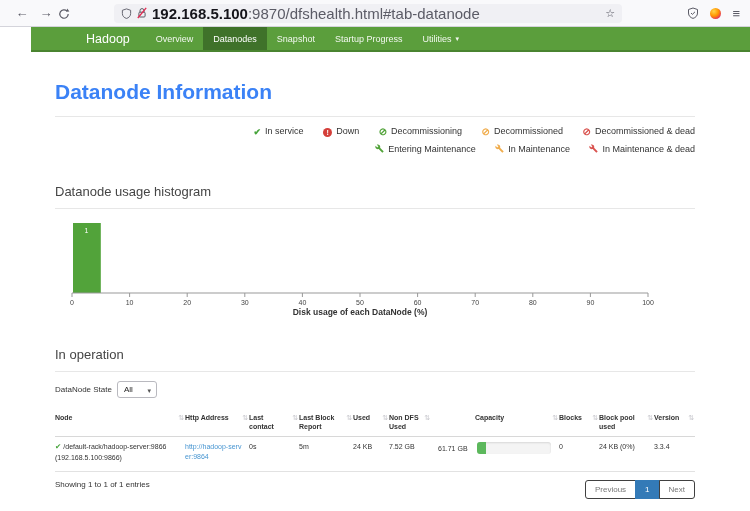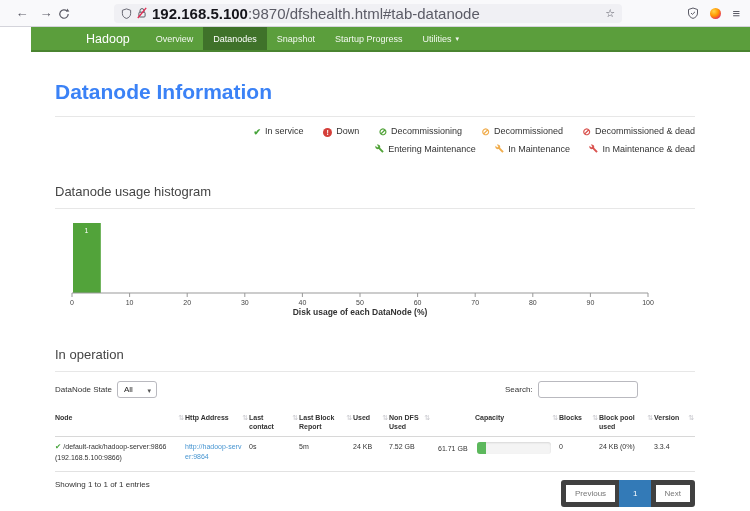--- a/index.html
+++ b/index.html
@@ -74,21 +74,21 @@
   a.http-link { color:#4795d1; text-decoration:none; word-break:break-all; display:inline-block; width:58px; }
   .cap-text { display:inline-block; width:39px; margin-left:7px; }
   .cap-bar { display:inline-block; width:74px; height:12px; background:#f4f4f4; border-radius:3px;
     box-shadow: inset 0 1px 2px rgba(0,0,0,.12); overflow:hidden; vertical-align:-3px; }
   .cap-fill { display:block; height:100%; background:#5cb85c; width:0; }
 
   
   .table-footer { display:flex; justify-content:space-between; align-items:flex-start;
     margin-top:8px; font-size:8px; }
   .pagination { display:flex; }
-  .page-btn { border:5px solid #404040; background:#fff; color:#777; padding:4px 9px;
+  .page-btn { border:1px solid #404040; background:#fff; color:#777; padding:4px 9px;
     font-size:8px; margin-left:-1px; }
   .page-btn.first { border-radius:3px 0 0 3px; margin-left:0; }
   .page-btn.last { border-radius:0 3px 3px 0; }
   .page-btn.active { background:#337ab7; border-color:#337ab7; color:#fff; }
 
   svg.mini { display:block; }
 </style>
 </head>
 <body>
 
@@ -182,24 +182,20 @@
       </svg>
   </div>
 
   <h2 class="section-heading">In operation</h2>
   <hr>
 
   <div class="controls">
     <div class="ctl-group g-state">
       <span>DataNode State</span>
       <div class="select-box"><span>All</span><span class="sel-caret">▾</span></div>
-    </div>
-    <div class="ctl-group g-search">
-      <span>Search:</span>
-      <input class="search-input" type="text" value="" style="">
     </div>
   </div>
 
   <table>
     <colgroup>
       <col style="width:130px">
         <col style="width:64px">
         <col style="width:50px">
         <col style="width:54px">
       <col style="width:36px">

